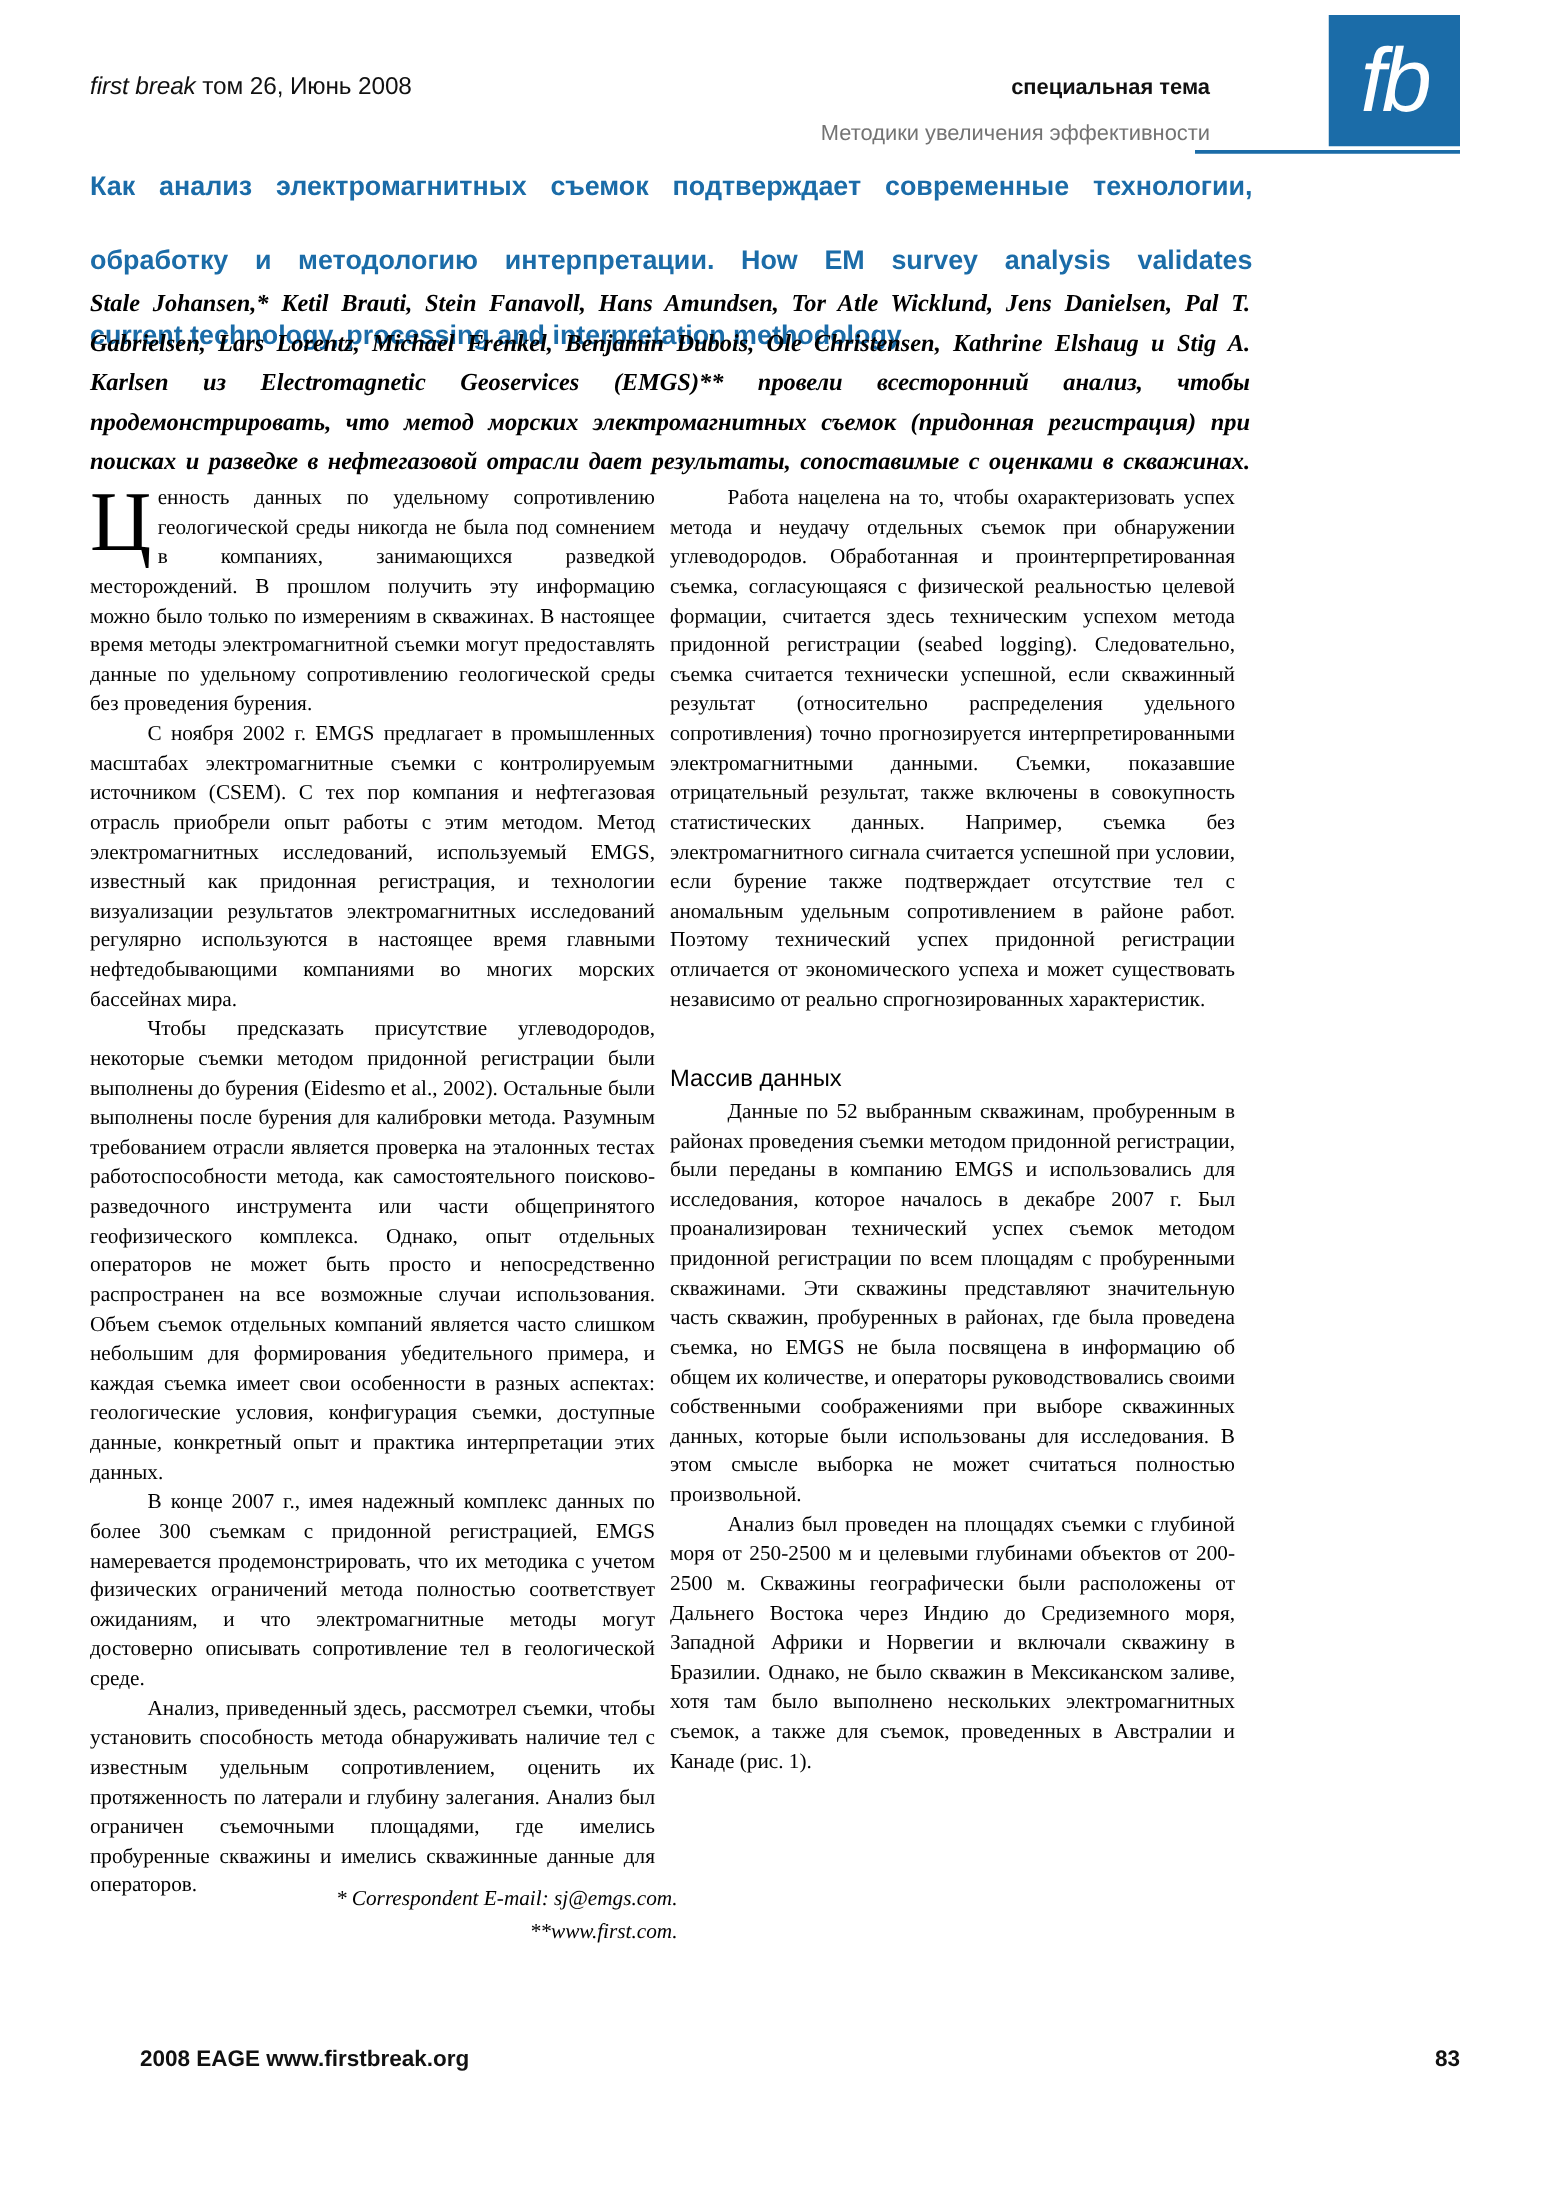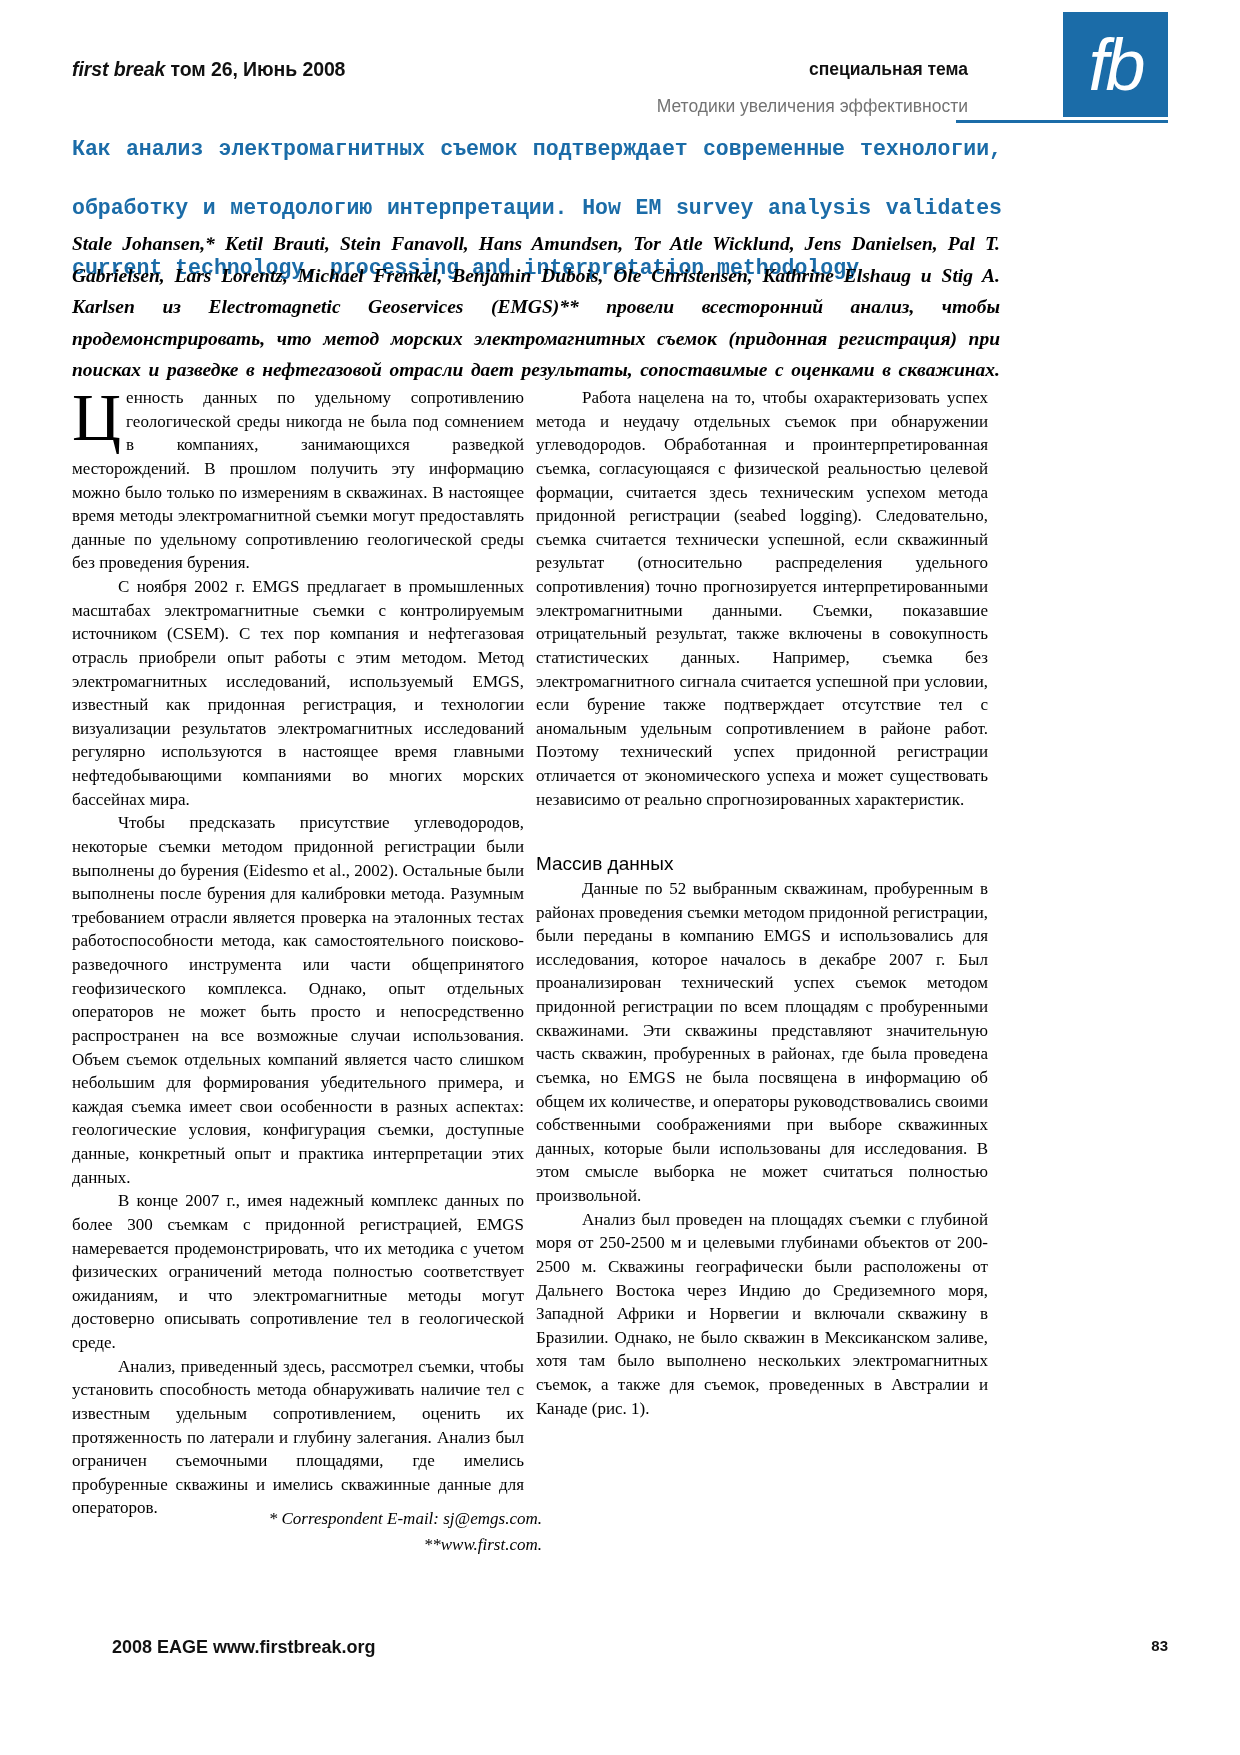--- a/index.html
+++ b/index.html
@@ -23,21 +23,21 @@
     top: 46px;
     width: 1096px;
     height: 80px;
   }
   .masthead {
     position: absolute;
     left: 0;
     top: 12px;
     font-family: "Liberation Sans", sans-serif;
     font-size: 19.5px;
-    font-weight: 700;
+    font-weight: 400;
     color: #111111;
     letter-spacing: -0.1px;
     white-space: nowrap;
   }
   .masthead .it {
     font-style: italic;
   }
   .special-topic {
     position: absolute;
     right: 200px;
@@ -100,21 +100,20 @@
     font-size: 21.5px;
     font-weight: 700;
     color: #1b6ca8;
     line-height: 1.38;
     text-align: justify;
     text-justify: inter-word;
   }
   .title .ln {
     display: block;
     text-align: justify;
-    font-family: Liberation Mono, monospace;
   }
   .title .ln::after {
     content: "";
     display: inline-block;
     width: 100%;
   }
   .title .lastln::after {
     content: none;
   }
 
@@ -214,21 +213,21 @@
     font-weight: 700;
     color: #111111;
     white-space: nowrap;
     margin-left: 40px;
   }
   .footer-right {
     position: absolute;
     right: 0;
     top: 0;
     font-family: "Liberation Sans", sans-serif;
-    font-size: 15px;
+    font-size: 18px;
     font-weight: 700;
     color: #111111;
   }
 </style>
 </head>
 <body>
 
 <div class="page">
 
   <div class="header">

